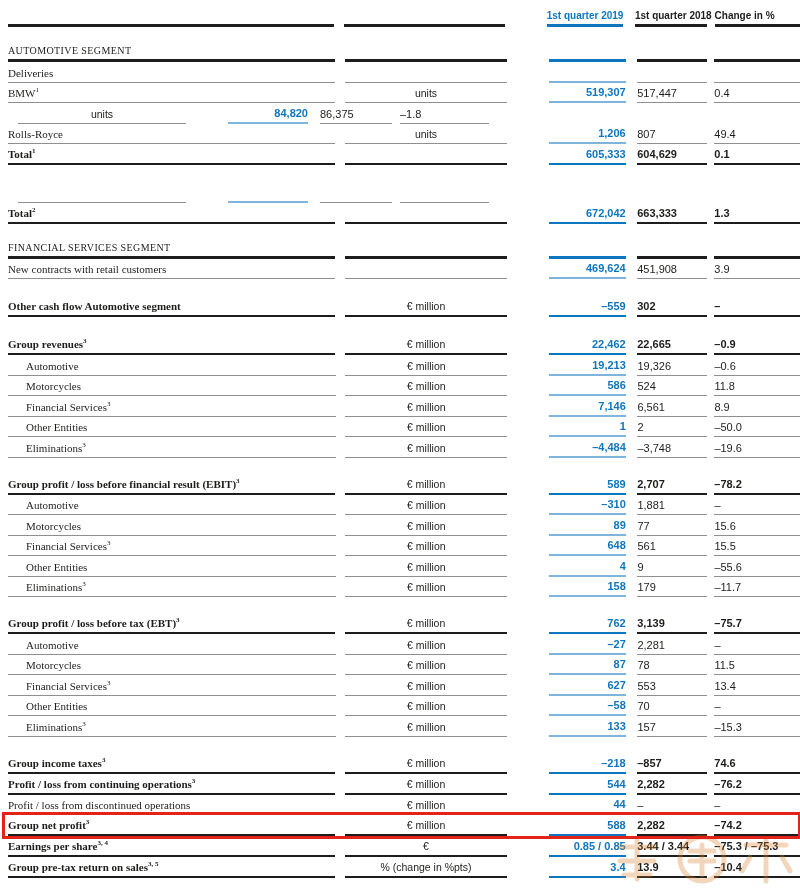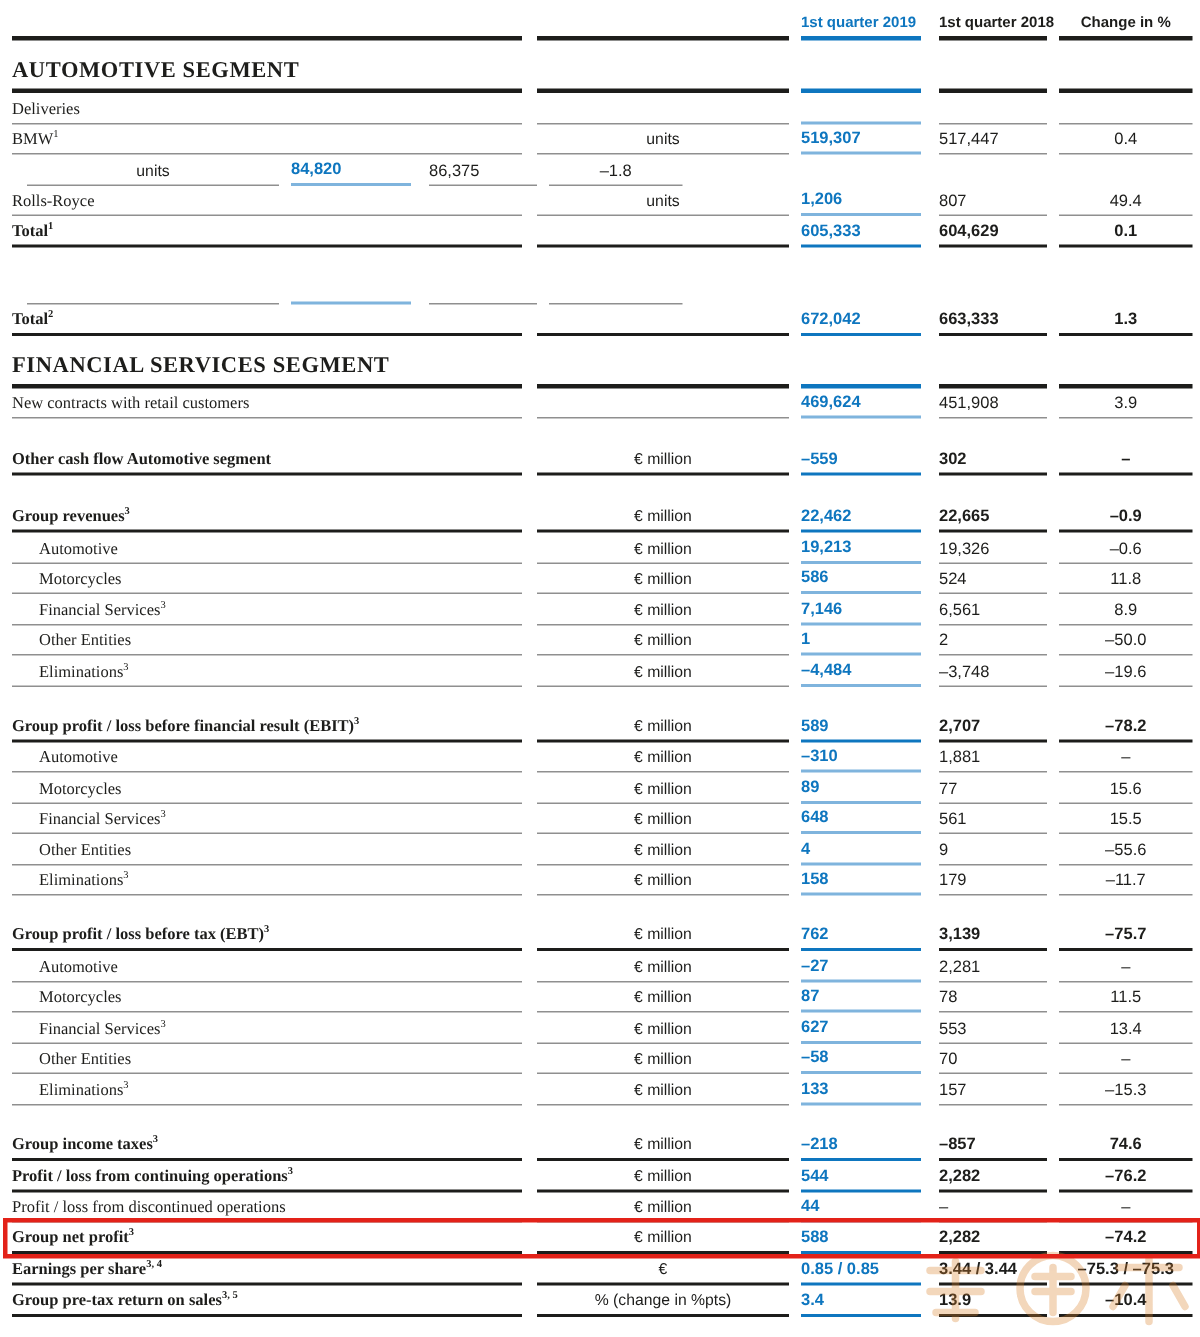--- a/index.html
+++ b/index.html
@@ -9,39 +9,39 @@
     font-family:"Liberation Sans", sans-serif;
     --blue:#0e76bf; --blue-light:#7fb4dd; --rule-gray:#8f8f8f; --rule-black:#1d1d1b; --red:#e32219;
   }
   .table{position:absolute;left:0;top:0;width:800px;padding:6px 0 0 8px;box-sizing:border-box;}
   .row{display:flex;align-items:flex-end;height:20.5px;position:relative;}
   .cell{box-sizing:border-box;padding-bottom:3px;white-space:nowrap;overflow:visible;font-size:11px;}
   .gap{box-sizing:border-box;}
   .c-label{width:340px;text-align:left;font-family:Liberation Serif, serif;}
   .g1{width:10px}.g2{width:8px}.g3{width:12px}.g4{width:8px}
   .c-unit{width:168px;text-align:center;font-size:10.5px;}
-  .c-2019{width:80px;font-weight:bold;color:var(--blue);}
+  .c-2019{width:80px;text-align:right;font-weight:bold;color:var(--blue);margin-left:34px;}
   .c-2018{width:72px;text-align:left;}
-  .c-change{width:89px;text-align:center;}
+  .c-change{width:89px;text-align:left;}
   sup{font-size:7px;line-height:0;}
 
   
   .row-regular .cell{border-bottom:1px solid var(--rule-gray);}
   .row-regular .c-2019{border-bottom:2px solid var(--blue-light);}
   .row-subhead .cell{border-bottom:1px solid var(--rule-gray);}
   .row-subhead .c-2019{border-bottom:2px solid var(--blue-light);}
   .row-bold .cell{border-bottom:2px solid var(--rule-black);}
   .row-bold .c-2019{border-bottom:2px solid var(--blue);}
   .row-bold{height:21px;}
   .row-bold .c-label,.row-bold .c-2018,.row-bold .c-change{font-weight:bold;}
   .row-section .cell{border-bottom:3px solid var(--rule-black);}
   .row-section .c-2019{border-bottom:3px solid var(--blue);}
   .row-section{height:18px;}
   .row-section .c-label{
-    font-family:"Liberation Serif", serif;font-size:15px;font-weight:bold;letter-spacing:.4px;
+    font-family:"Liberation Serif", serif;font-size:10px;font-weight:normal;letter-spacing:.4px;
   }
   .row-colheads .cell{border-bottom:3px solid var(--rule-black);font-weight:bold;font-size:10px;}
   .row-colheads .c-2019{border-bottom:3px solid var(--blue);}
   .row-colheads{height:21px;}
   .row-gap{height:17px;}
   .indent .c-label{padding-left:18px;}
 
   .hl-box{
     position:absolute;left:-6px;right:-1px;top:-3px;bottom:-3px;
     border:3px solid var(--red);pointer-events:none;z-index:5;

